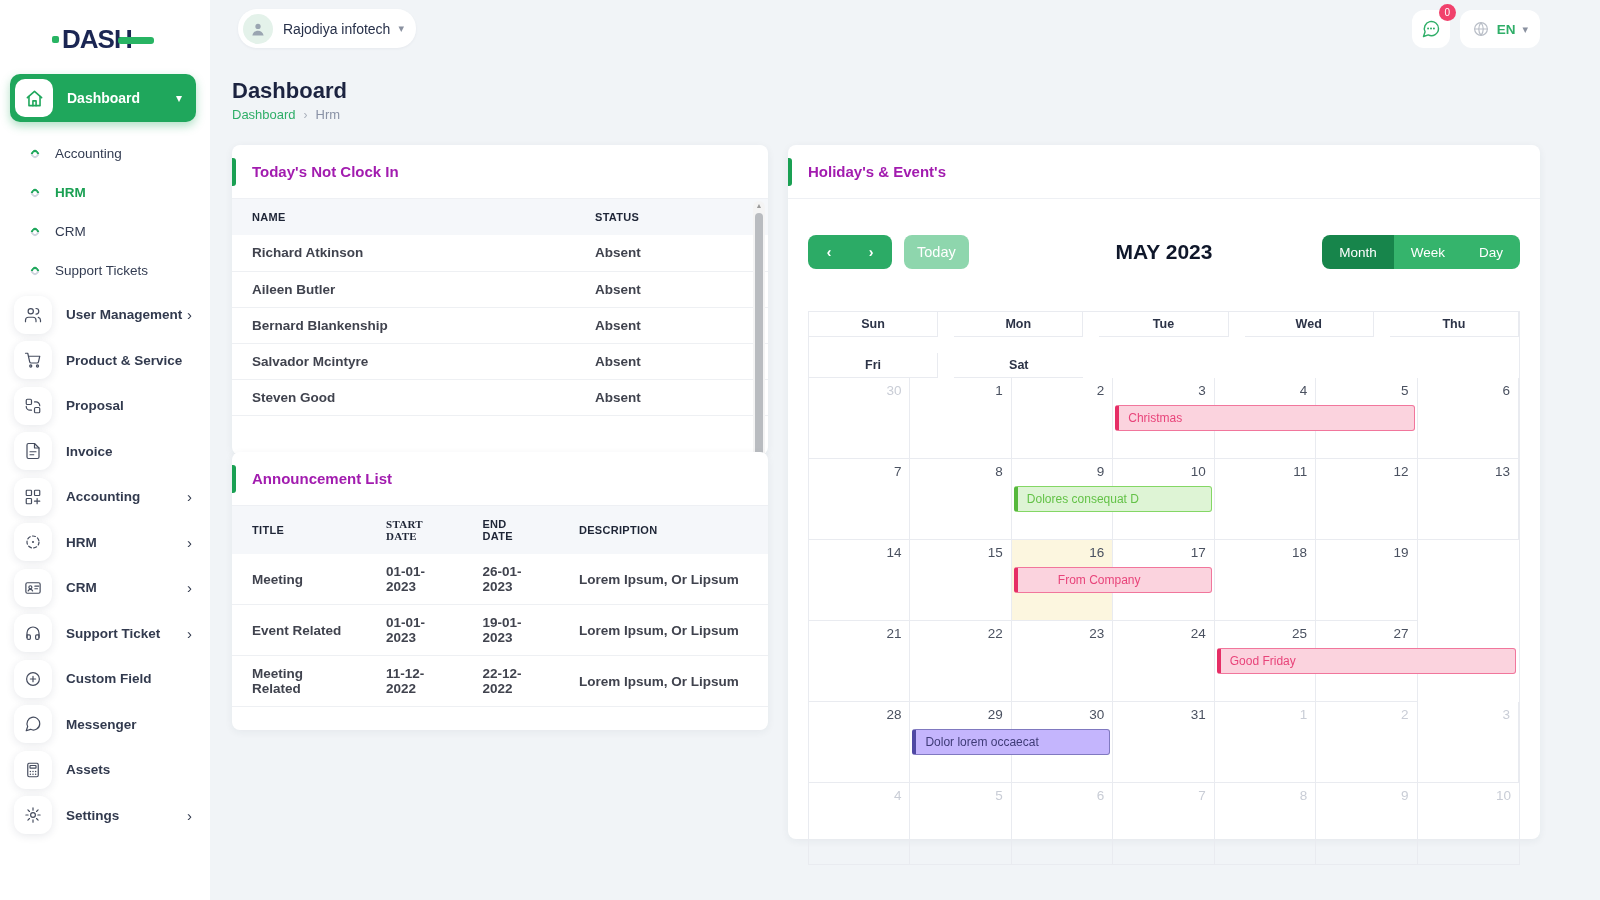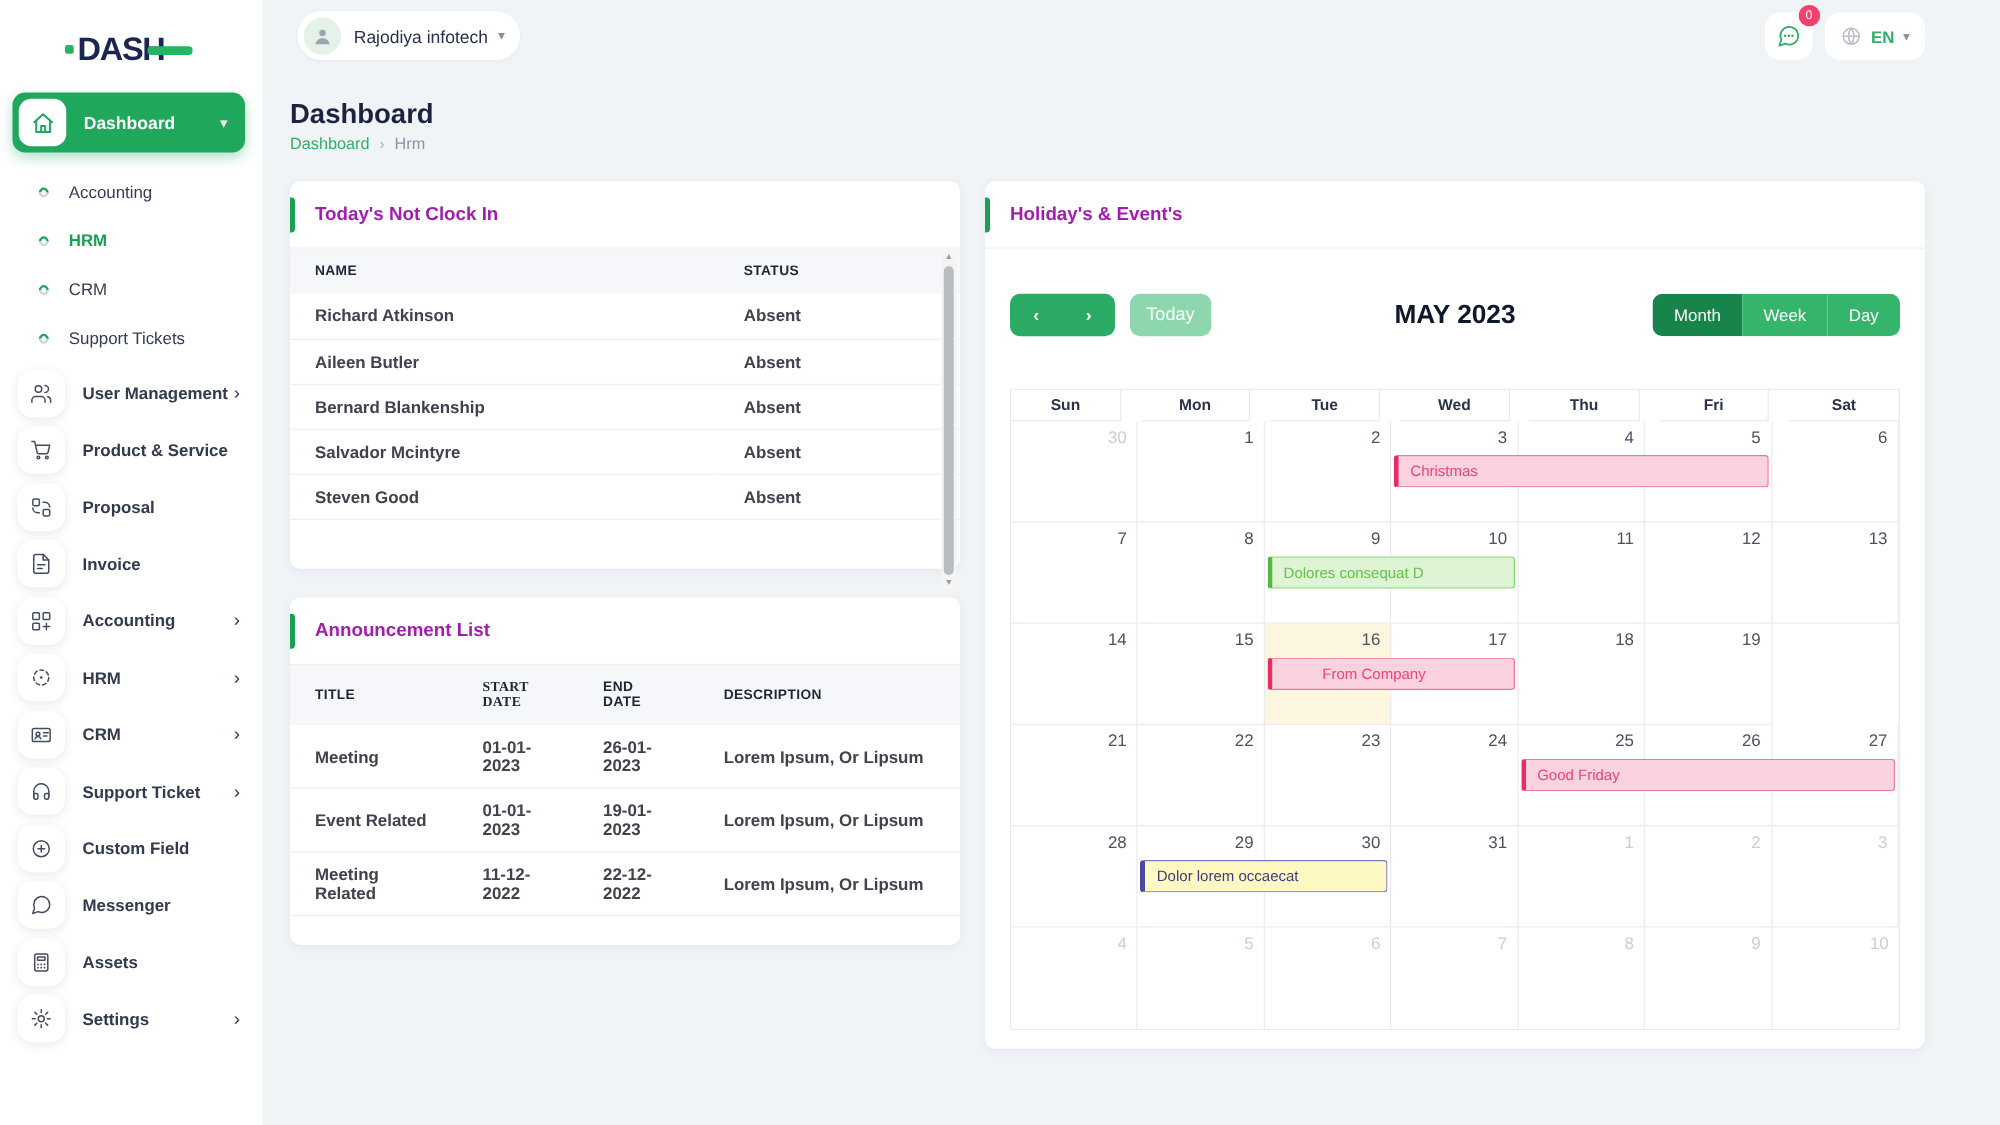--- a/index.html
+++ b/index.html
@@ -62,21 +62,21 @@
   .bc-cur { color:#8a92a6; }
 
   
   .card { position:absolute; background:#fff; border-radius:8px; box-shadow:0 2px 8px rgba(40,50,70,.06); }
   .card-title-row { position:relative; height:54px; display:flex; align-items:center; padding-left:20px;
                     border-bottom:1px solid #eef0f4; }
   .accent { position:absolute; left:0; top:13px; width:4px; height:28px; background:#1aa053; border-radius:0 3px 3px 0; }
   .card-title { font-size:15px; font-weight:700; color:#a21caf; }
 
   .card-clockin   { left:232px; top:145px; width:536px; height:310px; }
-  .card-announce  { left:232px; top:478px; width:536px; height:278px; }
+  .card-announce  { left:232px; top:452px; width:536px; height:278px; }
   .card-calendar  { left:788px; top:145px; width:752px; height:694px; }
 
   
   table.dtable { width:100%; border-collapse:collapse; font-size:13.5px; }
   table.dtable thead th { background:#f5f7fa; text-align:left; font-size:11px; letter-spacing:.3px;
         color:#1e2536; padding:12px 20px; font-weight:700; }
   table.dtable tbody td { padding:10px 20px; color:#40434e; border-bottom:1px solid #eef0f3; height:36px;font-weight:bold; }
 
   .clock-name-col { width:64%; }
   .tbl-wrap { position:relative; }
@@ -95,37 +95,37 @@
   .today-btn { margin-left:12px; height:34px; background:#8ed6ad; border:none; border-radius:8px;
                color:#fff; font-size:14.5px; padding:0 13px; font-family:inherit; cursor:default; }
   .cal-month-title { position:absolute; left:0; right:0; text-align:center; font-size:21px;
                font-weight:700; color:#0f172a; pointer-events:none; }
   .view-group { margin-left:auto; display:flex; height:34px; border-radius:8px; overflow:hidden; }
   .view-btn { background:#35b46c; color:#fff; border:none; padding:0 17px; font-size:13.5px;
               font-family:inherit; cursor:pointer; }
   .view-btn.active { background:#17854b; }
 
   .cal-grid { margin:42px 20px 0 20px; border:1px solid #e9ebf0; }
-  .cal-dayhead { display:grid; grid-template-columns:repeat(7,1fr);gap:16px; }
+  .cal-dayhead { display:grid; grid-template-columns:repeat(5,1fr);gap:16px; }
   .cal-dayhead .dh { height:25px; display:flex; align-items:center; justify-content:center;
        font-size:12.5px; font-weight:700; color:#2c3347; border-right:1px solid #e9ebf0; border-bottom:1px solid #e9ebf0; }
   .cal-dayhead .dh:last-child { border-right:none; }
   .cal-row { display:grid; grid-template-columns:repeat(7,1fr); height:81px; position:relative; }
   .cal-cell { border-right:1px solid #e9ebf0; border-bottom:1px solid #e9ebf0; text-align:right;
        padding:5px 8px; font-size:13.5px; color:#4a5160; }
   .cal-cell:last-child { border-right:none; }
   .cal-row:last-child .cal-cell { border-bottom:none; }
   .cal-cell.muted { color:#c9cdd6; }
   .cal-cell.today { background:#fcf6df; }
   .cal-event { position:absolute; top:27px; height:26px; border-radius:3px; font-size:12px;
        line-height:24px; padding-left:9px; border:1px solid; border-left-width:4px; cursor:pointer;
        white-space:nowrap; overflow:hidden; }
   .cal-event.pink   { background:#fbd3de; border-color:#f1769c; border-left-color:#e62e66; color:#e8447a; }
   .cal-event.green  { background:#def4d5; border-color:#84d765; border-left-color:#56b83c; color:#63c247; }
-  .cal-event.purple { background:#fef9c3; border-color:#8079c0; border-left-color:#4f48a3; color:#3f3b77; }
+  .cal-event.purple { background:#c4b5fd; border-color:#8079c0; border-left-color:#4f48a3; color:#3f3b77; }
 </style>
 </head>
 <body>
 
 <aside class="sidebar">
   <div class="logo">
     <span class="logo-dot"></span>
     <span class="logo-text">DASH</span>
     <span class="logo-bar"></span>
   </div>
@@ -465,21 +465,20 @@
         <div class="cal-cell"><span>18</span></div>
         <div class="cal-cell"><span>19</span></div>
         <div class="cal-event pink" style="left: calc(28.5714% + 2px); width: calc(28.5714% - 5px); padding-left: 40px;">From Company</div>
       </div>
       <div class="cal-row">
         <div class="cal-cell"><span>21</span></div>
         <div class="cal-cell"><span>22</span></div>
         <div class="cal-cell"><span>23</span></div>
         <div class="cal-cell"><span>24</span></div>
         <div class="cal-cell"><span>25</span></div>
-        <div class="cal-cell"><span>26</span></div>
         <div class="cal-cell"><span>27</span></div>
         <div class="cal-event pink" style="left: calc(57.1429% + 2px); width: calc(42.8571% - 5px);">Good Friday</div>
       </div>
       <div class="cal-row">
         <div class="cal-cell"><span>28</span></div>
         <div class="cal-cell"><span>29</span></div>
         <div class="cal-cell"><span>30</span></div>
         <div class="cal-cell"><span>31</span></div>
         <div class="cal-cell muted"><span>1</span></div>
         <div class="cal-cell muted"><span>2</span></div>

